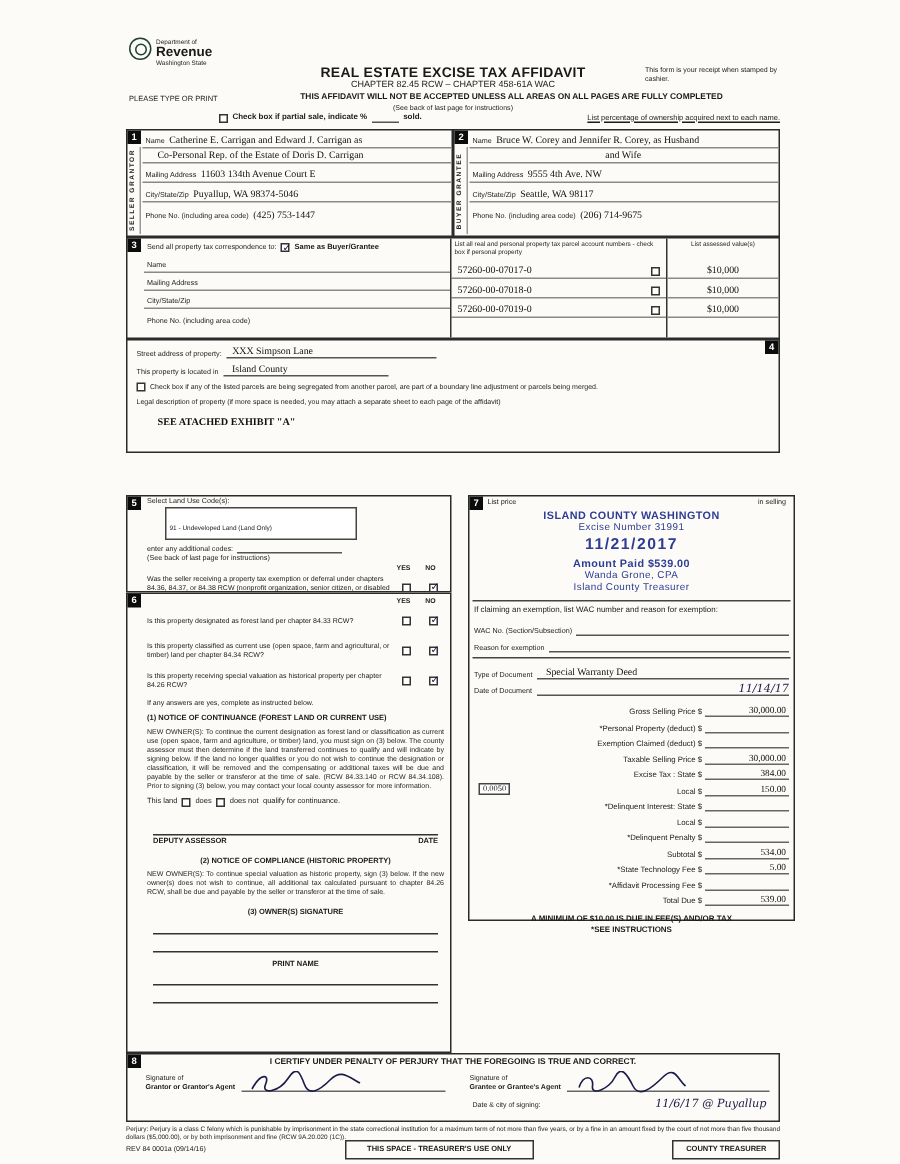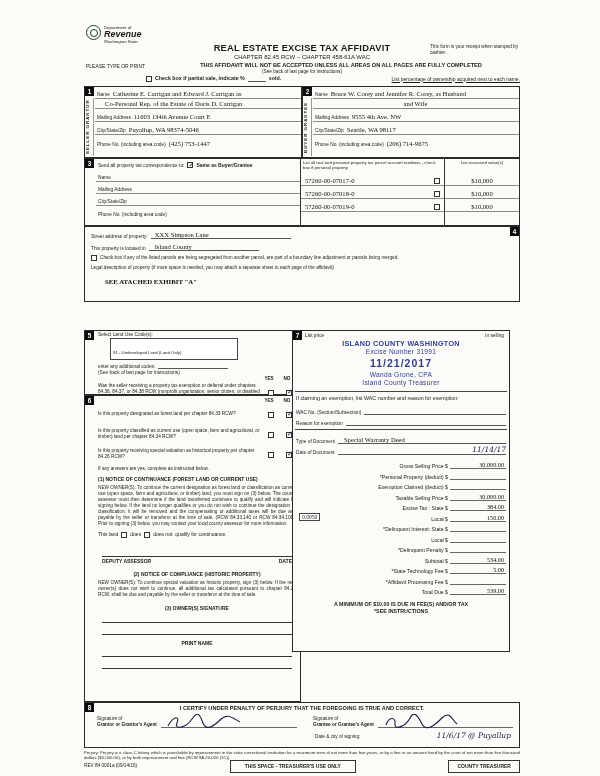--- a/index.html
+++ b/index.html
@@ -82,21 +82,21 @@
 </head>
 <body>
 
 <div class="page">
 
   <div class="abs" style="left:84px; top:24px; width:436px; height:60px;">
     <div class="abs" style="left:2px; top:1px; display:flex; gap:3px; align-items:flex-start;">
       <div class="logo-seal"></div>
       <div>
         <div class="t42">Department of</div>
-        <div style="font-size:9px; font-weight:bold; font-style:italic; line-height:1;">Revenue</div>
+        <div style="font-size:9px; font-weight:bold; line-height:1;">Revenue</div>
         <div class="t42">Washington State</div>
       </div>
     </div>
     <div class="abs b" style="left:60px; right:60px; top:19px; text-align:center; font-size:9.3px; letter-spacing:0.2px;">REAL ESTATE EXCISE TAX AFFIDAVIT</div>
     <div class="abs t46" style="right:0; top:20px; width:90px; line-height:1.35;">This form is your receipt when stamped by cashier.</div>
     <div class="abs t6" style="left:0; right:0; top:30px; text-align:center;">CHAPTER 82.45 RCW  –  CHAPTER 458-61A WAC</div>
     <div class="abs t5" style="left:2px; top:38.5px;">PLEASE TYPE OR PRINT</div>
     <div class="abs b t55" style="left:78px; right:0; top:37.5px; text-align:center;">THIS AFFIDAVIT WILL NOT BE ACCEPTED UNLESS ALL AREAS ON ALL PAGES ARE FULLY COMPLETED</div>
     <div class="abs t46" style="left:0; right:0; top:44.5px; text-align:center;">(See back of last page for instructions)</div>
     <div class="abs" style="left:62px; right:0; top:51px; display:flex; gap:3px; align-items:flex-end;">
@@ -302,30 +302,31 @@
       <div class="para t46" style="margin-top:2px;">NEW OWNER(S): To continue special valuation as historic property, sign (3) below. If the new owner(s) does not wish to continue, all additional tax calculated pursuant to chapter 84.26 RCW, shall be due and payable by the seller or transferor at the time of sale.</div>
       <div class="t5 b center" style="margin-top:7px;">(3) OWNER(S) SIGNATURE</div>
       <div class="sigline" style="height:11px;"></div>
       <div class="sigline" style="height:12px;"></div>
       <div class="t5 b center" style="margin-top:5px;">PRINT NAME</div>
       <div class="sigline" style="height:11px;"></div>
       <div class="sigline" style="height:12px;"></div>
     </div>
   </div>
 
-  <div class="abs box" style="left:292px; top:330px; width:218px; height:322px;">
+  <div class="abs box" style="left:312px; top:330px; width:218px; height:284px;">
     <div class="numsq">7</div>
     <div style="display:flex; padding:2px 5px 0 12px;">
       <span class="flab">List price</span>
       <span class="flab mlauto">in selling</span>
     </div>
     <div class="stamp">
       <div class="st-a">ISLAND COUNTY WASHINGTON</div>
       <div class="st-b">Excise Number 31991</div>
       <div class="st-big">11/21/2017</div>
+      <div class="st-a">Amount Paid $539.00</div>
       <div class="st-b">Wanda Grone, CPA</div>
       <div class="st-b">Island County Treasurer</div>
     </div>
     <div class="hr7"></div>
     <div class="t52" style="margin:0 3px;">If claiming an exemption, list WAC number and reason for exemption:</div>
     <div class="srow7" style="margin-top:2px;">
       <span class="flab">WAC No. (Section/Subsection)</span>
       <span class="fill-line"></span>
     </div>
     <div class="srow7">

